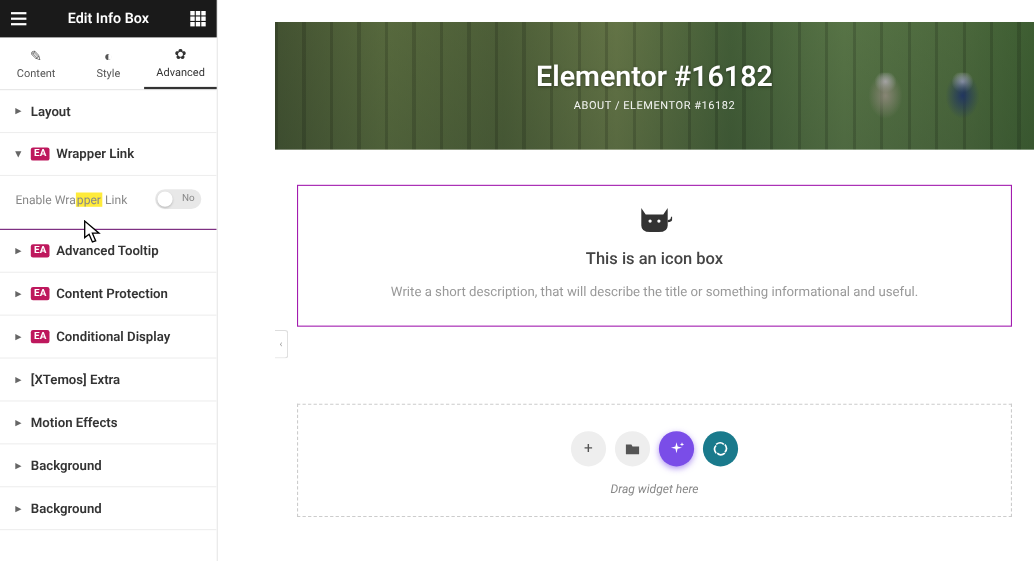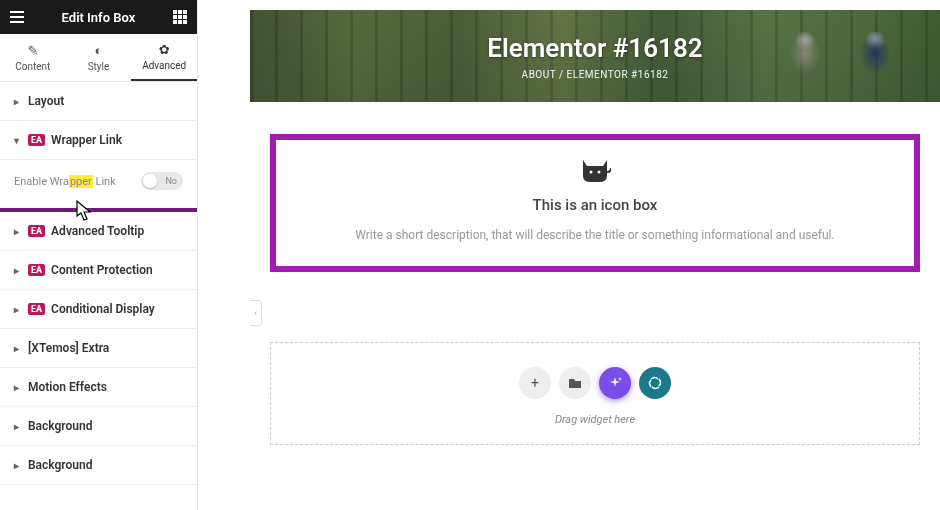--- a/index.html
+++ b/index.html
@@ -19,44 +19,44 @@
 .tab-icon { font-size: 13px; }
 
 .panel { overflow-y: auto; height: calc(510px - 82px); }
 .panel::-webkit-scrollbar { width: 6px; }
 .panel::-webkit-scrollbar-thumb { background: #ccc; border-radius: 3px; }
 
 .section-row { display: flex; align-items: center; padding: 12px 14px; border-bottom: 1px solid #eee; cursor: pointer; font-size: 12px; font-weight: 600; color: #333; gap: 6px; }
 .section-row .caret { font-size: 10px; color: #666; width: 8px; }
 .ea-badge { font-size: 9px; background: #be185d; color: #fff; padding: 1px 3px; border-radius: 2px; font-weight: 700; }
 
-.section-content { padding: 12px 14px 18px; border-bottom: 4px solid #701a75; }
+.section-content { padding: 12px 14px 18px; border-bottom: 1px solid #701a75; }
 .control-row { display: flex; align-items: center; justify-content: space-between; font-size: 11px; color: #888; }
 .toggle { width: 42px; height: 18px; background: #e8e8e8; border-radius: 10px; position: relative; display: flex; align-items: center; justify-content: flex-end; padding-right: 6px; font-size: 9px; color: #888; cursor: pointer; }
 .toggle::before { content: ""; position: absolute; left: 2px; width: 14px; height: 14px; background: #fff; border-radius: 50%; box-shadow: 0 1px 2px rgba(0,0,0,0.2); }
 
 .highlight { background: #ffeb3b; padding: 0 1px; }
 
 .cursor { position: absolute; left: 76px; top: 200px; pointer-events: none; z-index: 100; }
 
 .canvas { position: absolute; left: 250px; top: 0; width: 690px; height: 510px; background: #fff; }
 .collapse-btn { position: absolute; left: 0; top: 300px; width: 12px; height: 26px; background: #fff; border: 1px solid #ddd; border-left: none; border-radius: 0 3px 3px 0; display: flex; align-items: center; justify-content: center; font-size: 9px; color: #999; cursor: pointer; }
 
 .nav-links { text-align: center; padding-top: 2px; }
 .nav-links div { font-size: 12px; color: #555; letter-spacing: 1px; padding: 8px 0; }
 
-.hero { height: 92px; margin-top: 10px; position: relative; background: linear-gradient(90deg, #3d4a2d 0%, #5a6b3e 15%, #4a5a35 30%, #6b7a4a 45%, #3d5a35 60%, #5a7a4a 75%, #4a6a3d 90%, #355a2d 100%); display: flex; flex-direction: column; align-items: center; justify-content: center; color: #fff; overflow: hidden; }
+.hero { height: 116px; margin-top: 20px; position: relative; background: linear-gradient(90deg, #3d4a2d 0%, #5a6b3e 15%, #4a5a35 30%, #6b7a4a 45%, #3d5a35 60%, #5a7a4a 75%, #4a6a3d 90%, #355a2d 100%); display: flex; flex-direction: column; align-items: center; justify-content: center; color: #fff; overflow: hidden; }
 .hero::before { content: ""; position: absolute; inset: 0; background: repeating-linear-gradient(90deg, rgba(0,0,0,0.15) 0 3px, transparent 3px 25px), linear-gradient(180deg, rgba(80,100,60,0.3), rgba(60,80,50,0.4)); }
 .hero-rider { position: absolute; width: 50px; height: 70px; bottom: 0; background: radial-gradient(ellipse 22px 30px at 50% 30%, rgba(30,50,100,0.9), transparent 70%), radial-gradient(circle 10px at 50% 12%, rgba(200,200,210,0.9), transparent); }
 .hero-rider.r1 { right: 40px; }
 .hero-rider.r2 { right: 110px; background: radial-gradient(ellipse 22px 30px at 50% 30%, rgba(150,140,130,0.8), transparent 70%), radial-gradient(circle 10px at 50% 12%, rgba(180,180,190,0.9), transparent); }
 .hero-title { font-size: 26px; font-weight: 600; z-index: 1; text-shadow: 0 1px 3px rgba(0,0,0,0.4); }
 .breadcrumb { font-size: 10px; margin-top: 6px; z-index: 1; opacity: 0.95; letter-spacing: 0.5px; }
 
-.widget-selected { margin: 32px 20px 0; border: 6px solid #a21caf; padding: 18px 30px 24px; text-align: center; }
+.widget-selected { margin: 32px 20px 0; border: 1px solid #a21caf; padding: 18px 30px 24px; text-align: center; }
 .cat-icon { font-size: 26px; color: #333; }
 .widget-title { font-size: 15px; color: #444; margin-top: 6px; font-weight: 500; }
 .widget-desc { font-size: 12px; color: #999; margin-top: 14px; }
 
 .drop-zone { margin: 70px 20px 0; border: 1px dashed #ccc; padding: 24px 0 18px; text-align: center; }
 .drop-buttons { display: flex; justify-content: center; gap: 8px; }
 .circ-btn { width: 32px; height: 32px; border-radius: 50%; display: flex; align-items: center; justify-content: center; font-size: 14px; cursor: pointer; }
 .circ-btn.plus { background: #eee; color: #555; }
 .circ-btn.folder { background: #eee; color: #555; }
 .circ-btn.purple { background: #7a4de8; color: #fff; box-shadow: 0 2px 6px rgba(122,77,232,0.6); }

